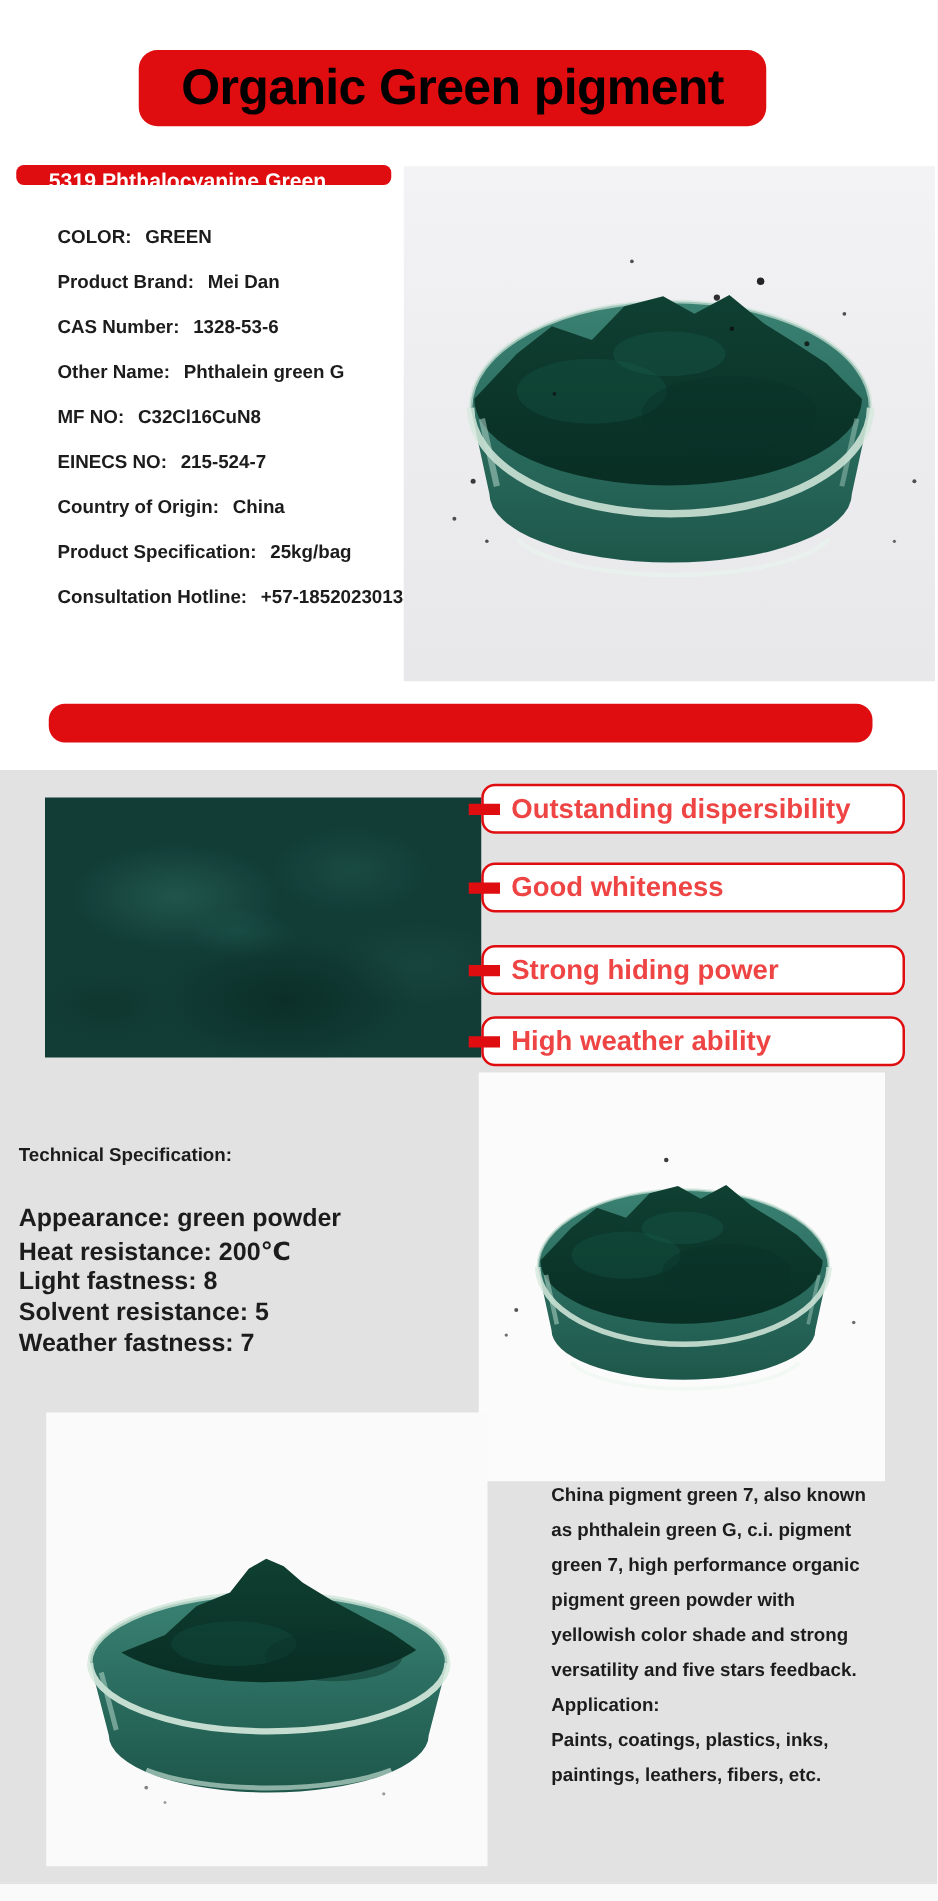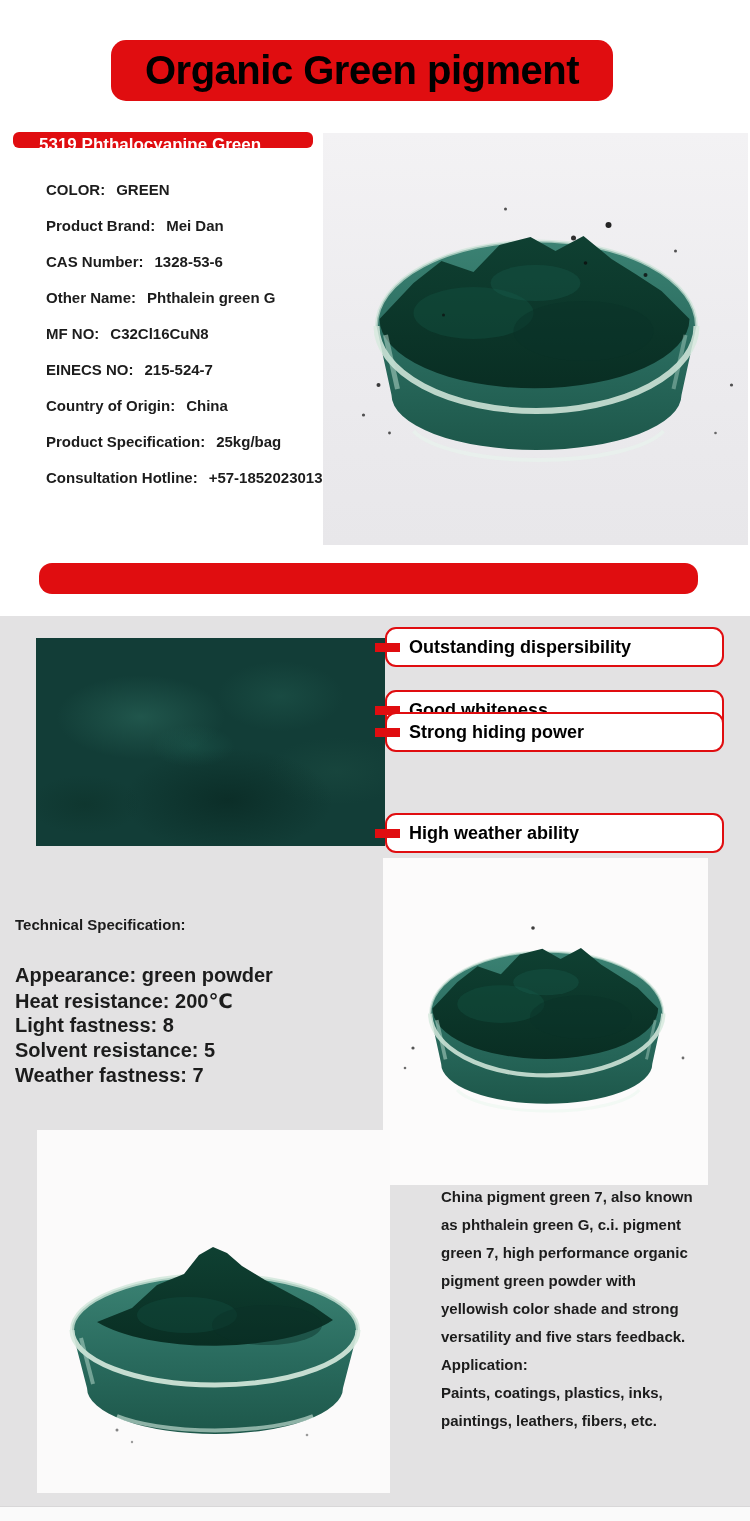--- a/index.html
+++ b/index.html
@@ -64,28 +64,28 @@
       radial-gradient(90px 50px at 70% 28%, rgba(32,88,77,.5), transparent 70%),
       radial-gradient(150px 75px at 55% 78%, rgba(8,38,32,.65), transparent 70%),
       radial-gradient(80px 42px at 14% 80%, rgba(13,50,42,.6), transparent 70%),
       radial-gradient(100px 48px at 86% 64%, rgba(28,76,66,.5), transparent 70%),
       radial-gradient(60px 30px at 45% 52%, rgba(30,92,80,.45), transparent 70%);
   }
   
   .feature-box{
     position:absolute;left:385px;width:313px;height:36px;
     background:#ffffff;border:2px solid #e00d10;border-radius:11px;
-    color:#000000;font-size:18px;line-height:36px;padding-left:22px;
+    color:#ef4444;font-size:22px;line-height:36px;padding-left:22px;
     box-sizing:content-box;white-space:nowrap;
   }
   .feature-box .dash{
     position:absolute;left:-12px;top:14px;width:25px;height:9px;
     background:#e00d10;
   }
-  .fb1{top:627px;} .fb2{top:690px;} .fb3{top:712px;} .fb4{top:813px;}
+  .fb1{top:627px;} .fb2{top:690px;} .fb3{top:756px;} .fb4{top:813px;}
   
   .tech-heading{position:absolute;left:15px;top:916px;font-size:15px;}
   .tech-list{position:absolute;left:15px;top:964px;}
   .tech-line{height:25px;font-size:20px;white-space:nowrap;}
   
   .description{position:absolute;left:441px;top:1183px;width:307px;}
   .desc-line{height:28px;font-size:15px;line-height:28px;white-space:nowrap;}
   .hidden-defs{position:absolute;width:0;height:0;overflow:hidden;}
 </style>
 </head>

